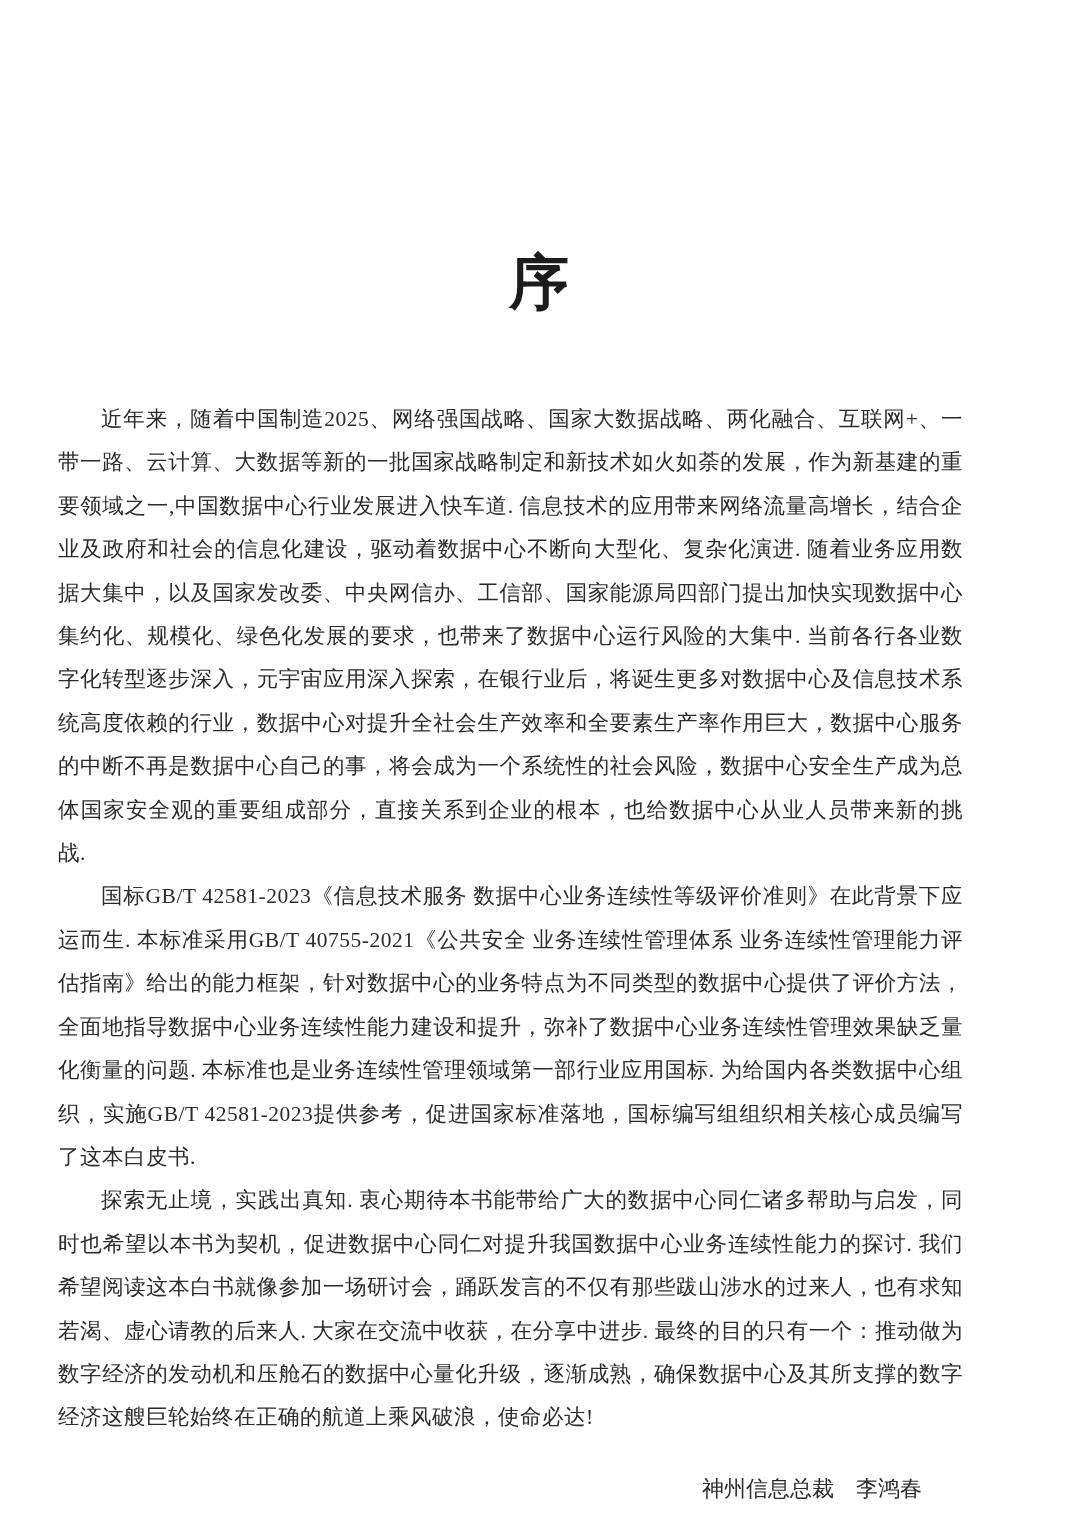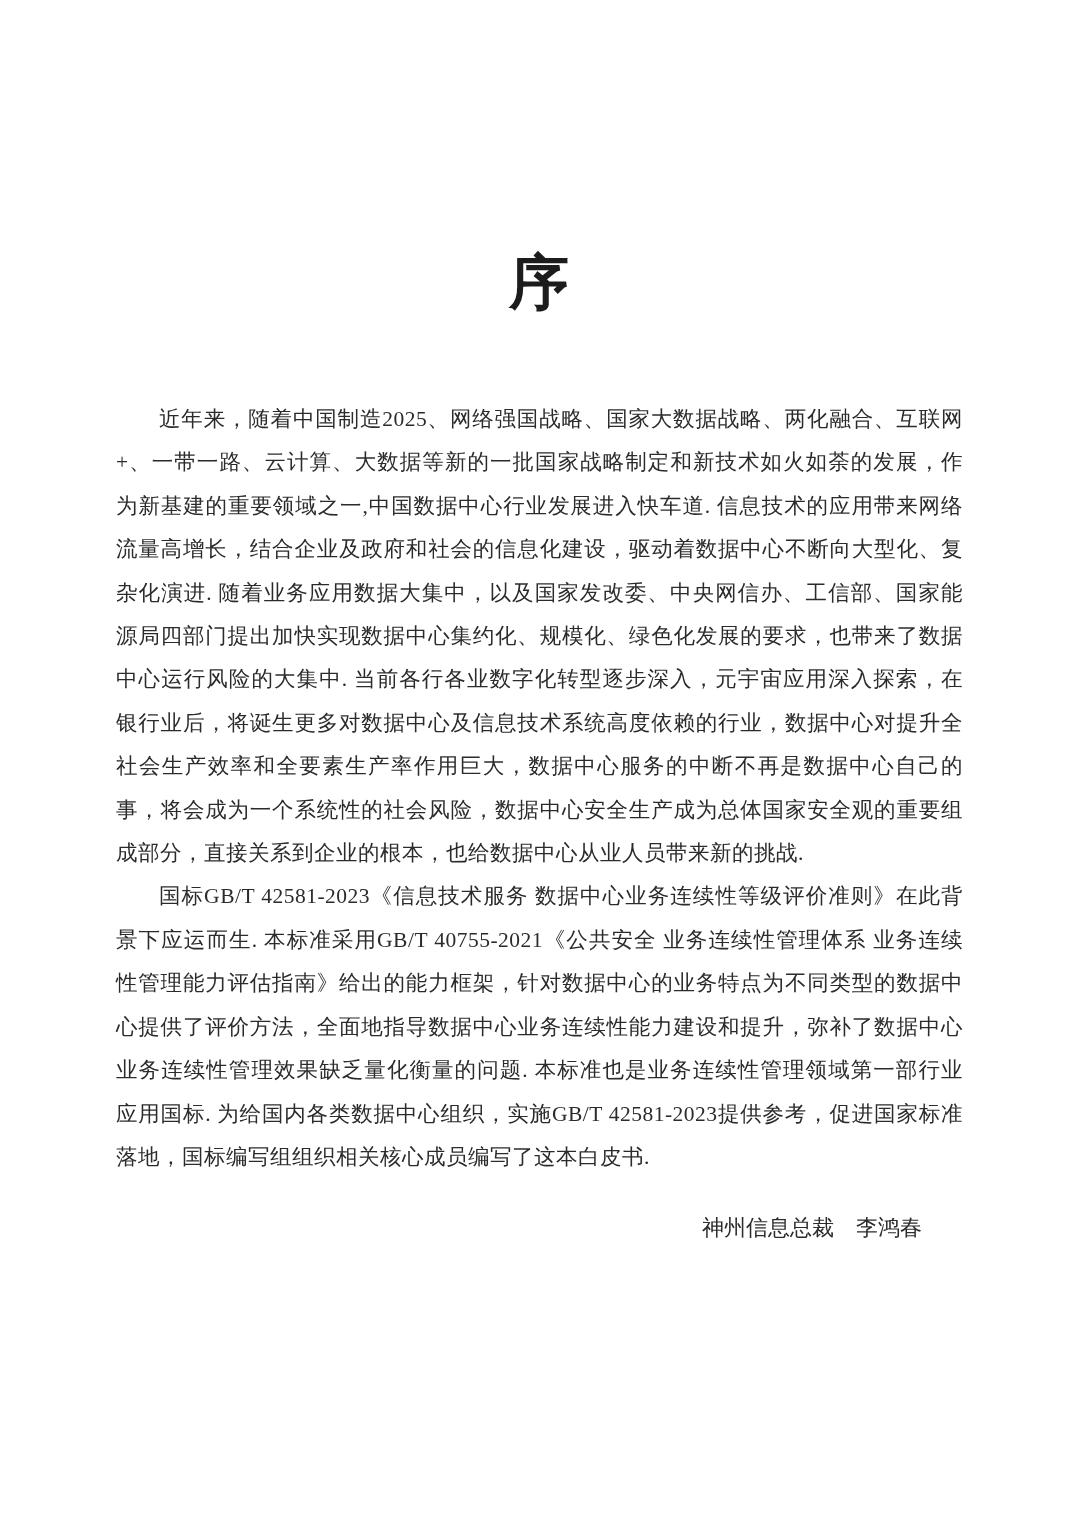--- a/index.html
+++ b/index.html
@@ -21,21 +21,21 @@
     margin: 0;
     padding-top: 250px;
     text-align: center;
     font-size: 60px;
     font-weight: 700;
     letter-spacing: 2px;
     color: #1c1c1c;
     line-height: 1.1;
   }
   .doc-body {
-    margin: 82px 117px 0 116px;
+    margin: 82px 117px 0 58px;
     font-size: 21.5px;
     line-height: 43.4px;
     text-align: justify;
     text-justify: inter-ideograph;
     letter-spacing: 0.5px;
   }
   .doc-body p {
     margin: 0;
     padding: 0;
     text-indent: 2em;
@@ -54,20 +54,21 @@
 </head>
 <body>
 
 <div class="page">
 
   <h1 class="page-title">序</h1>
 
   <div class="doc-body">
     <p>近年来，随着中国制造2025、网络强国战略、国家大数据战略、两化融合、互联网+、一带一路、云计算、大数据等新的一批国家战略制定和新技术如火如荼的发展，作为新基建的重要领域之一,中国数据中心行业发展进入快车道. 信息技术的应用带来网络流量高增长，结合企业及政府和社会的信息化建设，驱动着数据中心不断向大型化、复杂化演进. 随着业务应用数据大集中，以及国家发改委、中央网信办、工信部、国家能源局四部门提出加快实现数据中心集约化、规模化、绿色化发展的要求，也带来了数据中心运行风险的大集中. 当前各行各业数字化转型逐步深入，元宇宙应用深入探索，在银行业后，将诞生更多对数据中心及信息技术系统高度依赖的行业，数据中心对提升全社会生产效率和全要素生产率作用巨大，数据中心服务的中断不再是数据中心自己的事，将会成为一个系统性的社会风险，数据中心安全生产成为总体国家安全观的重要组成部分，直接关系到企业的根本，也给数据中心从业人员带来新的挑战.</p>
     <p>国标GB/T 42581-2023《信息技术服务 数据中心业务连续性等级评价准则》在此背景下应运而生. 本标准采用GB/T 40755-2021《公共安全 业务连续性管理体系 业务连续性管理能力评估指南》给出的能力框架，针对数据中心的业务特点为不同类型的数据中心提供了评价方法，全面地指导数据中心业务连续性能力建设和提升，弥补了数据中心业务连续性管理效果缺乏量化衡量的问题. 本标准也是业务连续性管理领域第一部行业应用国标. 为给国内各类数据中心组织，实施GB/T 42581-2023提供参考，促进国家标准落地，国标编写组组织相关核心成员编写了这本白皮书.</p>
+    <p>探索无止境，实践出真知. 衷心期待本书能带给广大的数据中心同仁诸多帮助与启发，同时也希望以本书为契机，促进数据中心同仁对提升我国数据中心业务连续性能力的探讨. 我们希望阅读这本白书就像参加一场研讨会，踊跃发言的不仅有那些跋山涉水的过来人，也有求知若渴、虚心请教的后来人. 大家在交流中收获，在分享中进步. 最终的目的只有一个：推动做为数字经济的发动机和压舱石的数据中心量化升级，逐渐成熟，确保数据中心及其所支撑的数字经济这艘巨轮始终在正确的航道上乘风破浪，使命必达!</p>
   </div>
 
   <div class="signature-block">
     <div class="signature-author">神州信息总裁　李鸿春</div>
 
   </div>
 
 </div>
 
 </body></html>

